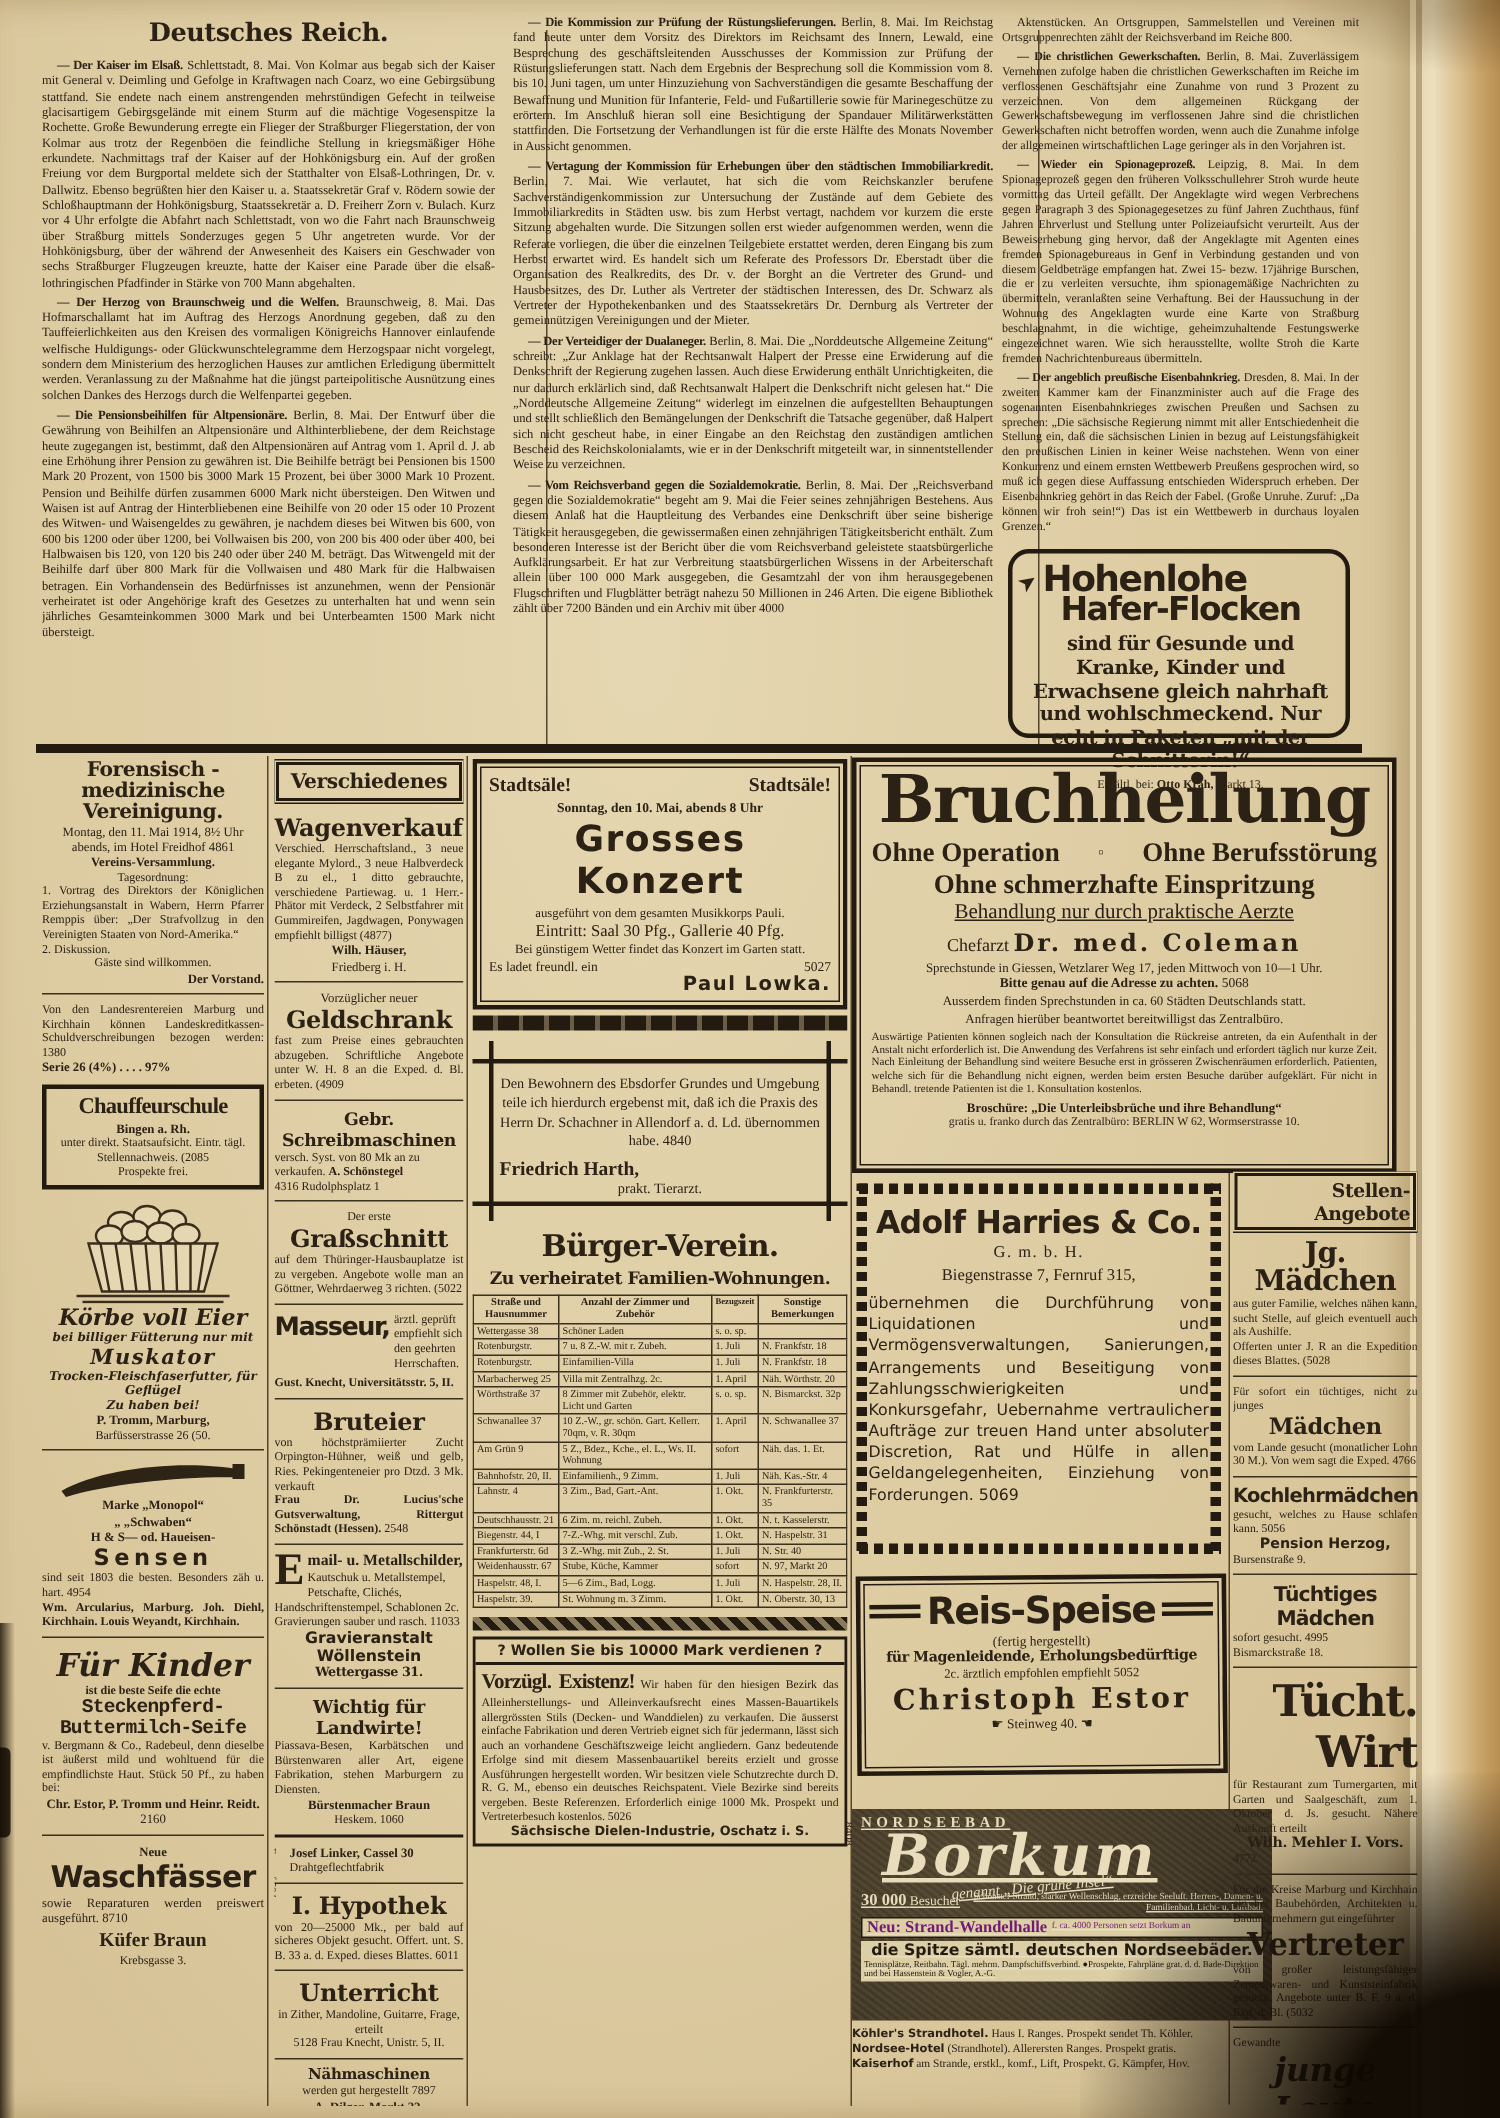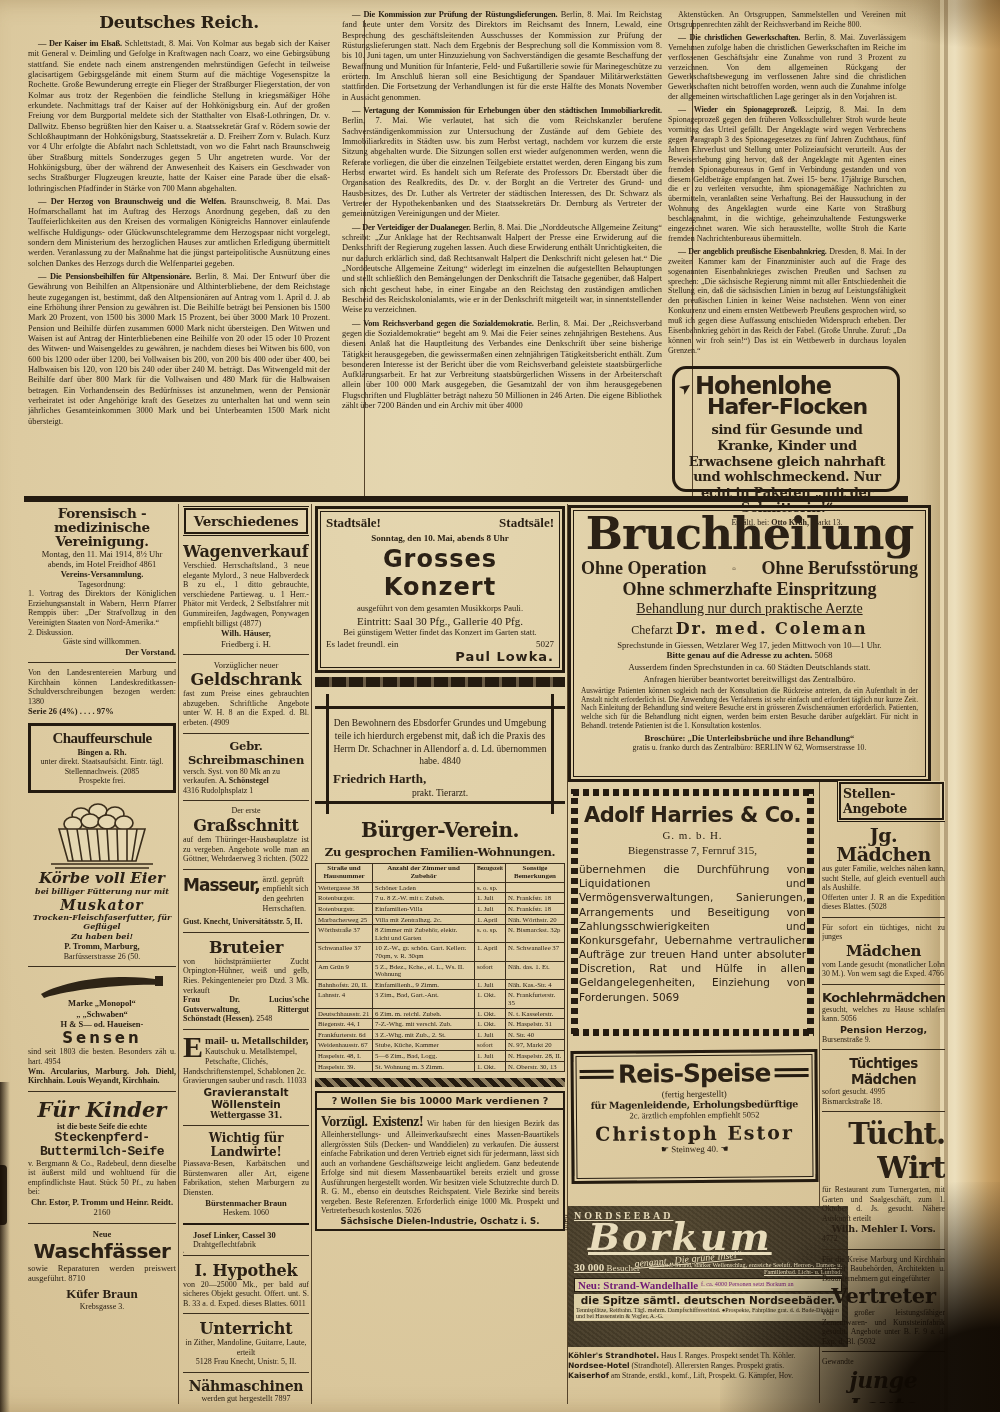--- a/index.html
+++ b/index.html
@@ -164,22 +164,22 @@
   .borkum .fine{font-size:6.2px;line-height:1.15;text-align:right;}
   .borkum .hall{background:#dccfa6;color:#701a75;border:1px solid #241b10;display:flex;align-items:center;gap:3px;padding:0 3px;margin-top:2px;}
   .borkum .hall .nw{font-size:11px;font-weight:bold;white-space:nowrap;}
   .borkum .hall .tiny{font-size:6.2px;line-height:1.1;}
   .borkum .spitze{background:#dccfa6;color:#241b10;font-weight:bold;font-size:10.5px;text-align:center;margin-top:2px;font-family:"DejaVu Sans",sans-serif;}
   .borkum .foot{background:#dccfa6;color:#241b10;font-size:6px;line-height:1.15;padding:1px 2px;}
   .hotels{position:absolute;left:568px;top:1351px;width:288px;font-size:7.6px;line-height:1.3;}
   .hotels b{font-family:"DejaVu Sans",sans-serif;}
 
   
-  .e-head{border:2px solid #241b10;box-shadow:0 0 0 1px #e0cfa6,0 0 0 2px #241b10;padding:2px;text-align:left;
-    font-size:12.5px;font-weight:bold;margin:1px 1px 6px 17px;letter-spacing:-.3px;}
+  .e-head{border:2px solid #241b10;box-shadow:0 0 0 1px #e0cfa6,0 0 0 2px #241b10;padding:2px;text-align:right;
+    font-size:12.5px;font-weight:bold;margin:1px 1px 6px 1px;letter-spacing:-.3px;}
   .e-big{font-size:19px;font-weight:bold;text-align:center;letter-spacing:-.5px;line-height:1;}
   .e-mid{font-size:15px;font-weight:bold;text-align:center;}
   .e-cond{font-family:"DejaVu Sans",sans-serif;font-weight:bold;font-size:13px;text-align:center;letter-spacing:-.5px;}
   .e-wirt{font-size:29px;font-weight:bold;text-align:right;letter-spacing:-1px;}
   .e-vert{font-size:21px;font-weight:bold;text-align:center;}
   .e-jl{font-size:22px;font-weight:bold;font-style:italic;text-align:center;}
   .e-body{font-size:7.8px;line-height:1.22;text-align:justify;}
   .e-sig{font-size:9.5px;font-weight:bold;text-align:center;}
   svg.illu{display:block;margin:0 auto;}
 </style>
@@ -380,26 +380,26 @@
       <div class="small8">Drahtgeflechtfabrik</div>
     </div>
     <hr class="sep">
     <div class="b-item">
       <div class="b-title b-title-lg frak">I. Hypothek</div>
       <div class="small8 just">von 20—25000 Mk., per bald auf sicheres Objekt gesucht. Offert. unt. S. B. 33 a. d. Exped. dieses Blattes.  6011</div>
     </div>
     <hr class="sep">
     <div class="b-item">
       <div class="b-title b-title-lg frak">Unterricht</div>
-      <div class="small8 ctr">in Zither, Mandoline, Guitarre, Laute, erteilt</div>
+      <div class="small8 ctr">in Zither, Mandoline, Guitarre, Frage, erteilt</div>
       <div class="small8 ctr">5128  Frau Knecht, Unistr. 5, II.</div>
     </div>
     <hr class="sep">
     <div class="b-item">
-      <div class="b-title frak" style="font-size:14px;">Nähmaschinen</div>
+      <div class="b-title frak" style="font-size:10px;">Nähmaschinen</div>
       <div class="small8 ctr">werden gut hergestellt  7897</div>
       <div class="small85 ctr bold">A. Dilger, Markt 22.</div>
     </div>
   </div>
 
   <div class="colC">
     <div class="konzert">
       <div class="sa">
         <span>Stadtsäle!</span>
         <span>Stadtsäle!</span>
@@ -419,21 +419,21 @@
     <div class="cross">
       <div class="ln lt"></div>
         <div class="ln lb"></div>
       <div class="ln ll"></div>
         <div class="ln lr"></div>
       <div class="harth-body"><span>Den Bewohnern des Ebsdorfer Grundes und Umgebung teile ich hierdurch ergebenst mit, daß ich die Praxis des Herrn Dr. Schachner in Allendorf a. d. Ld. übernommen habe.</span> <span>4840</span></div>
       <div class="harth-name">Friedrich Harth,</div>
       <div class="harth-body">prakt. Tierarzt.</div>
     </div>
     <div class="bv-title frak">Bürger-Verein.</div>
-    <div class="bv-sub frak">Zu gesprochen Familien-Wohnungen.</div>
+    <div class="bv-sub frak">Zu verheiratet Familien-Wohnungen.</div>
     <table class="bv">
       <thead>
         <tr>
           <th style="width:52px;">Straße und Hausnummer</th>
           <th>Anzahl der Zimmer und Zubehör</th>
           <th style="width:26px;font-size:5.8px;">Bezugszeit</th>
           <th style="width:54px;">Sonstige Bemerkungen</th>
         </tr>
       </thead>
       <tbody>

